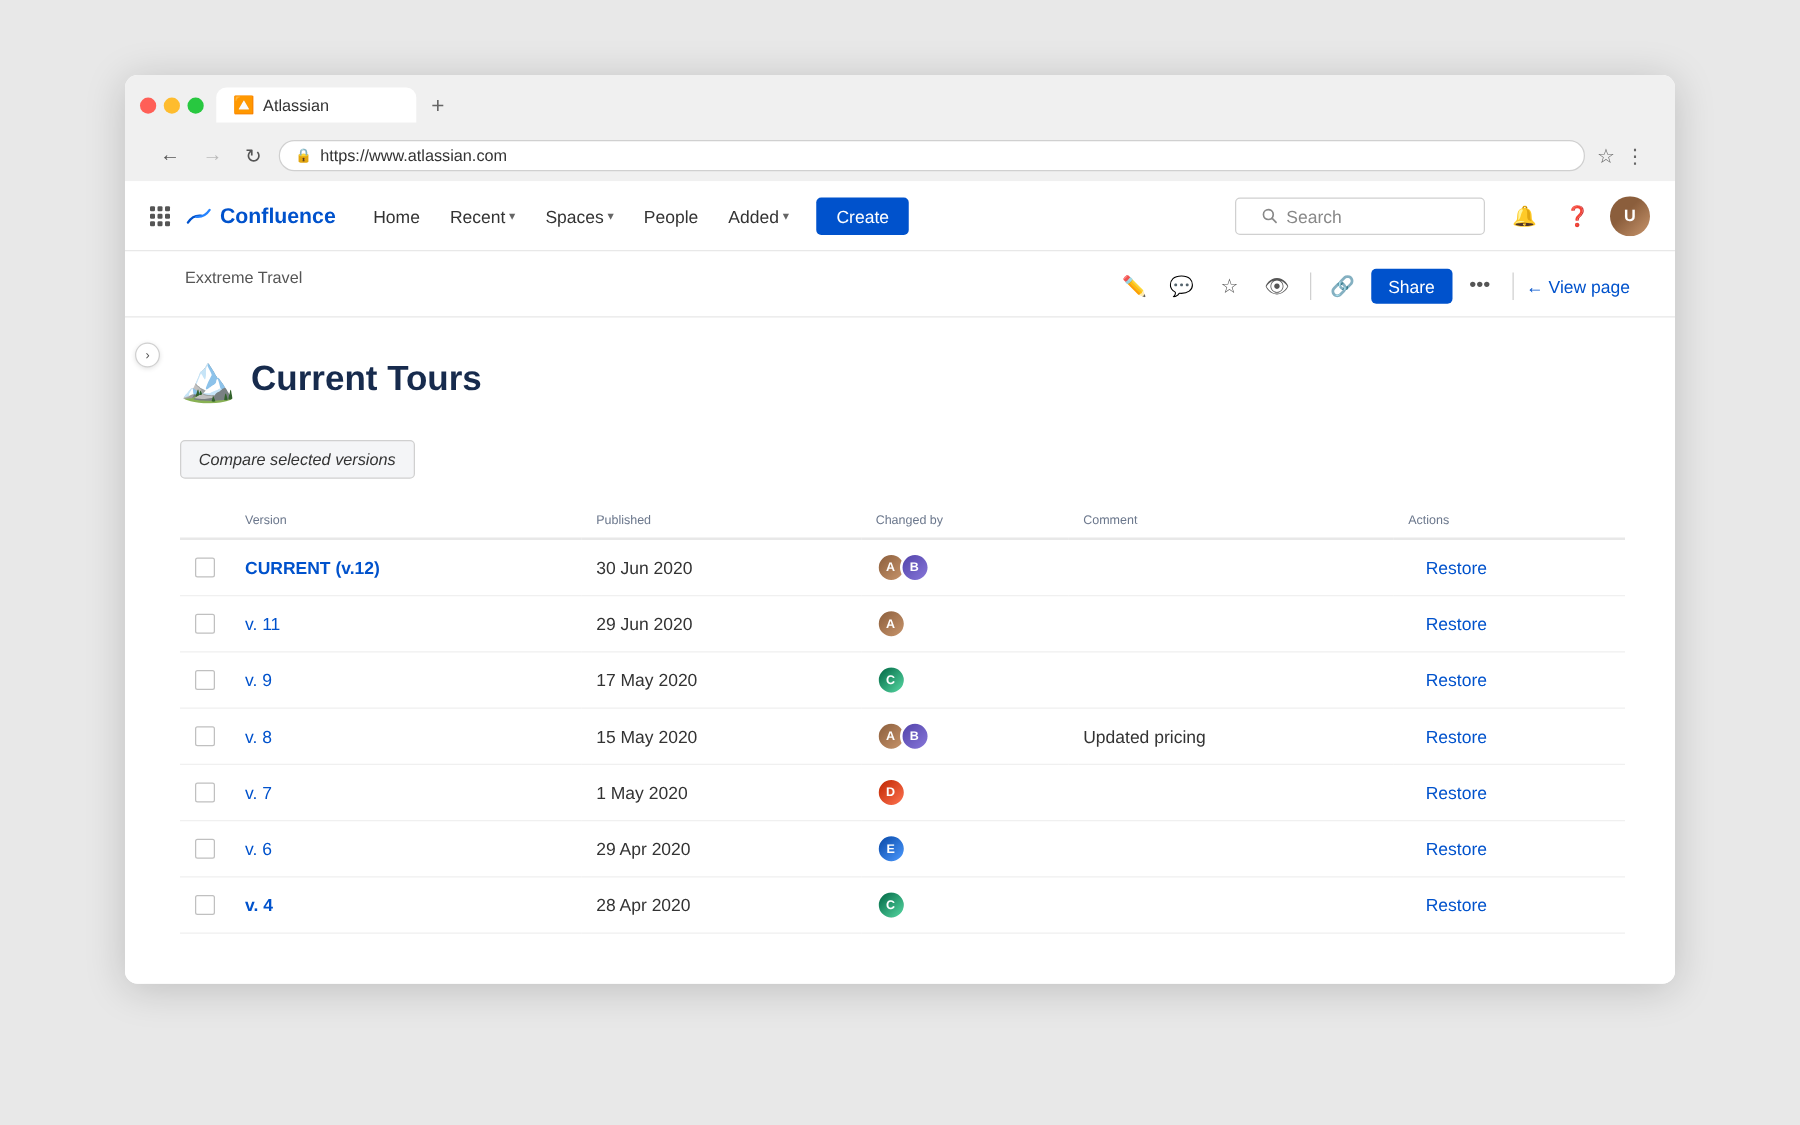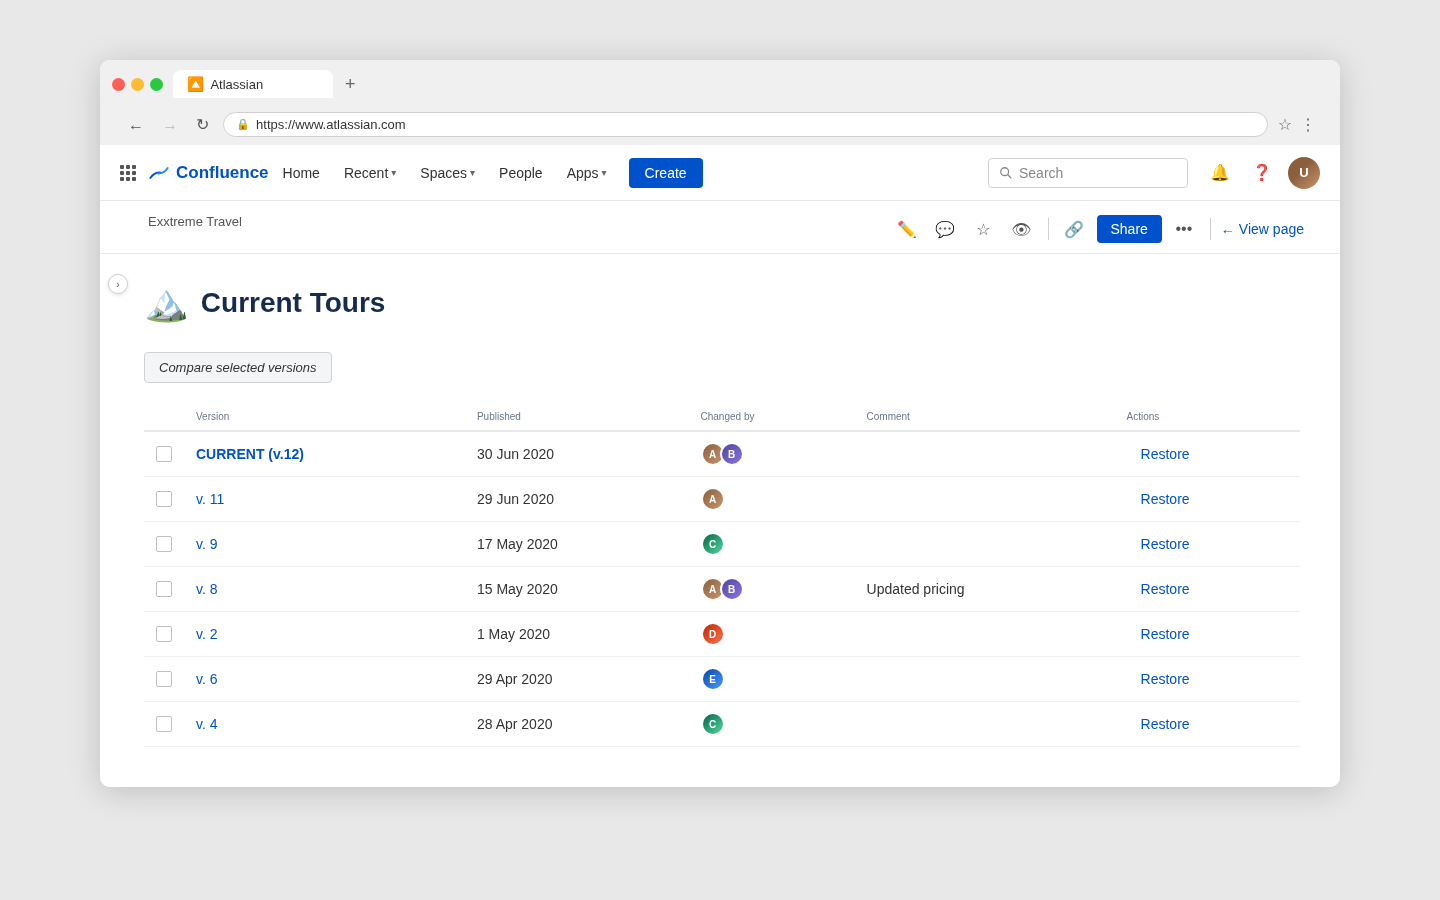--- a/index.html
+++ b/index.html
@@ -108,20 +108,21 @@
       cursor: pointer;
     }
     .grid-dot { width: 4px; height: 4px; background: #555; border-radius: 1px; }
     .confluence-logo {
       display: flex;
       align-items: center;
       gap: 6px;
       font-size: 17px;
       font-weight: 600;
       color: #0052cc;
+      margin-right: 16px;
     }
     .confluence-logo svg { width: 22px; height: 22px; }
     .nav-links { display: flex; align-items: center; gap: 4px; }
     .nav-link {
       padding: 6px 10px;
       font-size: 14px;
       color: #333;
       cursor: pointer;
       border-radius: 4px;
       display: flex;
@@ -145,21 +146,21 @@
       flex: 1;
       display: flex;
       justify-content: flex-end;
       margin-right: 12px;
     }
     .search-box {
       display: flex;
       align-items: center;
       border: 1px solid #d0d0d0;
       border-radius: 4px;
-      padding: 6px 10px;
+      padding: 6px 20px;
       gap: 6px;
       min-width: 200px;
       font-size: 14px;
       color: #888;
       cursor: text;
     }
     .search-box svg { width: 14px; height: 14px; fill: #888; }
     .nav-icons { display: flex; align-items: center; gap: 10px; }
     .nav-icon-btn {
       width: 32px; height: 32px;
@@ -406,21 +407,21 @@
           <span class="chevron">▾</span>
         </div>
         <div class="nav-link">
           <span>Spaces</span>
           <span class="chevron">▾</span>
         </div>
         <div class="nav-link">
           <span>People</span>
         </div>
         <div class="nav-link">
-          <span>Apps</span>
+          <span>Added</span>
           <span class="chevron">▾</span>
         </div>
         <button class="create-btn">Create</button>
       </div>
       <div class="nav-search">
         <div class="search-box">
           <svg viewBox="0 0 16 16">
               <circle cx="6.5" cy="6.5" r="4.5" stroke="#888" stroke-width="1.5" fill="none"></circle>
               <line x1="10" y1="10" x2="14" y2="14" stroke="#888" stroke-width="1.5"></line>
             </svg>
@@ -539,21 +540,21 @@
                     <div class="avatar" style="background: linear-gradient(135deg, rgb(82, 67, 170), rgb(135, 119, 217));">B</div>
                   </div>
                 </td>
                 <td style="color: rgb(51, 51, 51);">Updated pricing</td>
                 <td><span class="restore-link">Restore</span></td>
               </tr>
               <tr>
                 <td>
                   <div class="cb"></div>
                 </td>
-                <td><span style="color: rgb(0, 82, 204); font-weight: 500; cursor: pointer;">v. 2</span></td>
+                <td><span style="color: rgb(0, 82, 204); font-weight: 500; cursor: pointer;">v. 7</span></td>
                 <td>1 May 2020</td>
                 <td>
                   <div class="avatars">
                     <div class="avatar" style="background: linear-gradient(135deg, rgb(191, 38, 0), rgb(255, 116, 82));">D</div>
                   </div>
                 </td>
                 <td style="color: rgb(51, 51, 51);"></td>
                 <td><span class="restore-link">Restore</span></td>
               </tr>
               <tr>
@@ -567,21 +568,21 @@
                     <div class="avatar" style="background: linear-gradient(135deg, rgb(7, 71, 166), rgb(76, 154, 255));">E</div>
                   </div>
                 </td>
                 <td style="color: rgb(51, 51, 51);"></td>
                 <td><span class="restore-link">Restore</span></td>
               </tr>
               <tr>
                 <td>
                   <div class="cb"></div>
                 </td>
-                <td><span style="color: rgb(0, 82, 204); font-weight: 400; cursor: pointer;">v. 4</span></td>
+                <td><span style="color: rgb(0, 82, 204); font-weight: 700; cursor: pointer;">v. 4</span></td>
                 <td>28 Apr 2020</td>
                 <td>
                   <div class="avatars">
                     <div class="avatar" style="background: linear-gradient(135deg, rgb(0, 102, 68), rgb(87, 217, 163));">C</div>
                   </div>
                 </td>
                 <td style="color: rgb(51, 51, 51);"></td>
                 <td><span class="restore-link">Restore</span></td>
               </tr>
             </tbody>

